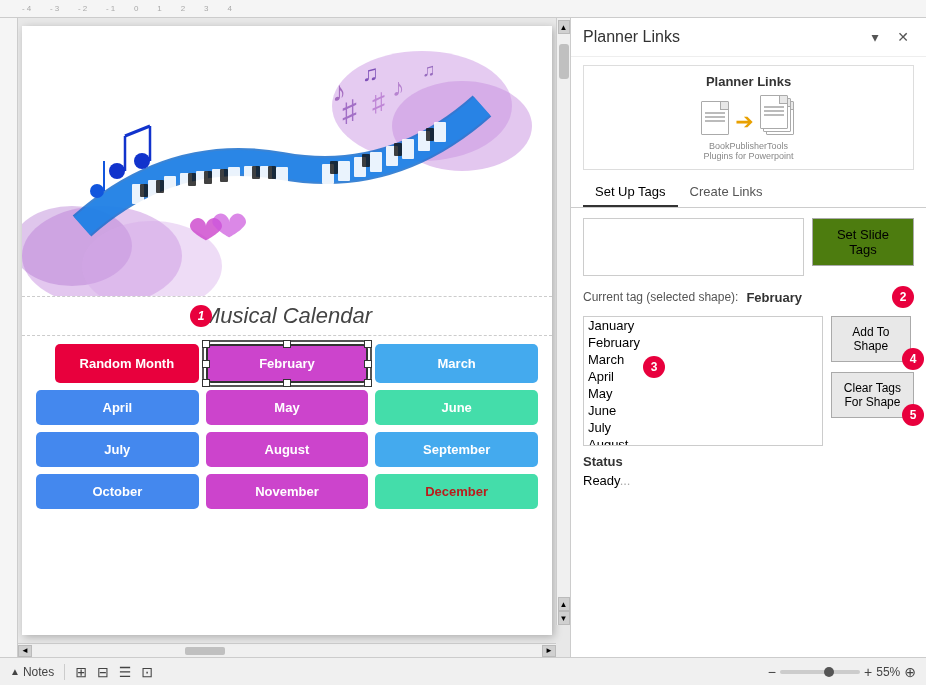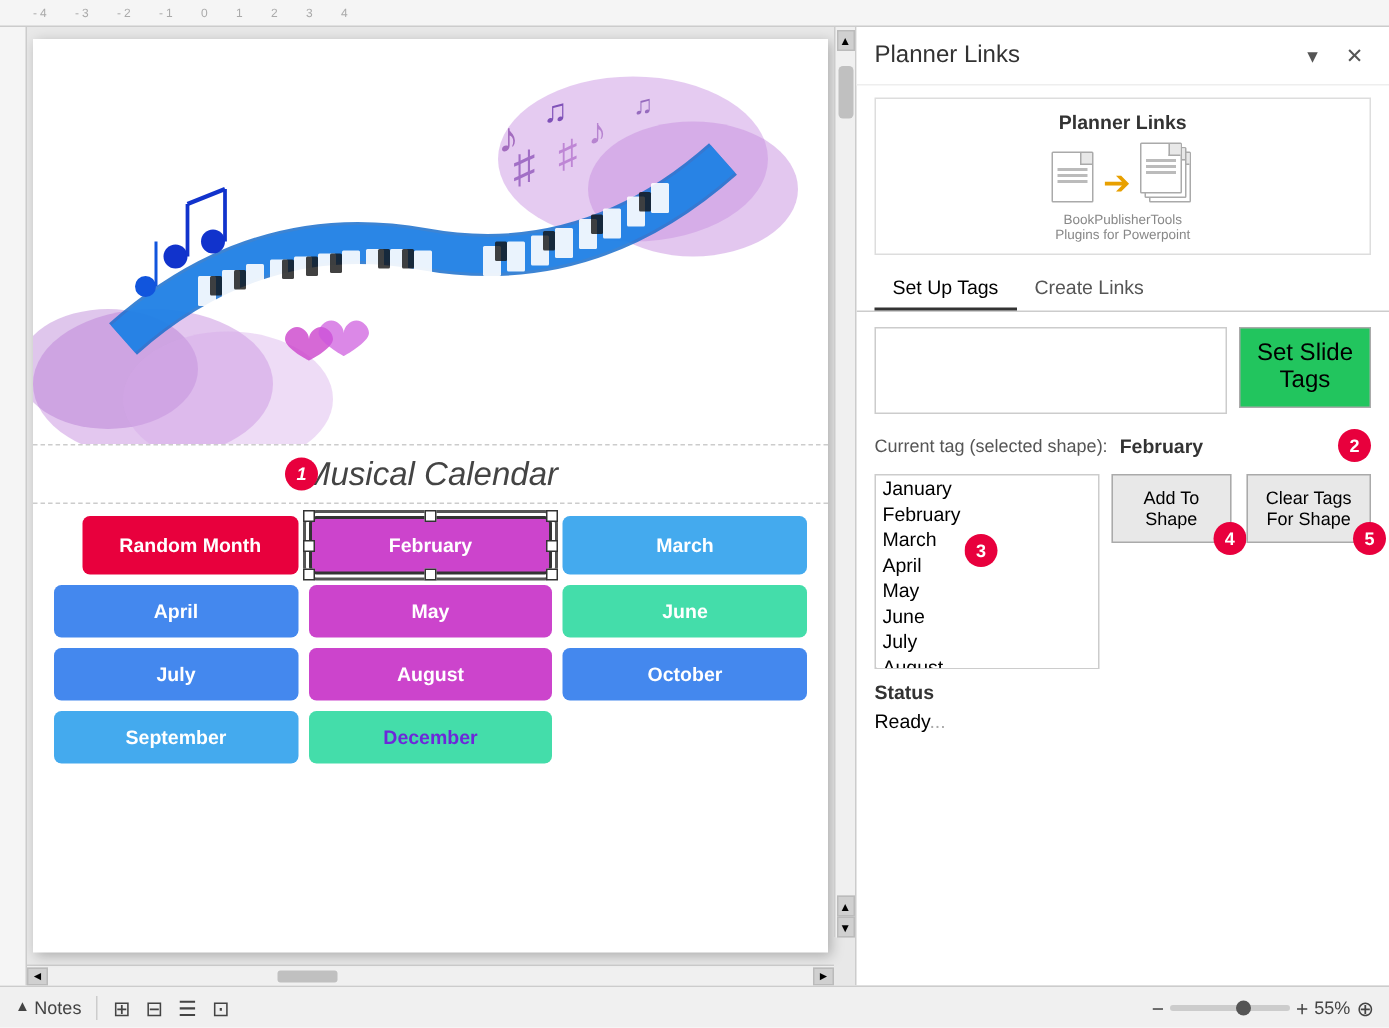--- a/index.html
+++ b/index.html
@@ -132,24 +132,24 @@
       flex: 1;
       height: 60px;
       border: 1px solid #ccc;
       background: white;
       resize: none;
       font-size: 12px;
       padding: 4px;
     }
 
     .set-slide-tags-btn {
-      background: #22c55e;
+      background: #4d7c0f;
       border: 1px solid #aaa;
-      padding: 8px 11px;
-      font-size: 16px;
+      padding: 8px 24px;
+      font-size: 13px;
       cursor: pointer;
       white-space: nowrap;
       min-width: 70px;
       text-align: center;
     }
 
     .action-btn {
       background: #e8e8e8;
       border: 1px solid #aaa;
       padding: 8px 12px;
@@ -277,24 +277,25 @@
           <div style="position: absolute; width: 8px; height: 8px; background: white; border: 1px solid #333; bottom: -4px; left: 50%; transform: translateX(-50%);"></div>
         </div>
         <button style="padding: 10px; border: none; border-radius: 5px; font-size: 13px; font-weight: bold; color: white; cursor: pointer; background: #44aaee;">March</button>
 
         <button style="padding: 10px; border: none; border-radius: 5px; font-size: 13px; font-weight: bold; color: white; cursor: pointer; background: #4488ee;">April</button>
         <button style="padding: 10px; border: none; border-radius: 5px; font-size: 13px; font-weight: bold; color: white; cursor: pointer; background: #cc44cc;">May</button>
         <button style="padding: 10px; border: none; border-radius: 5px; font-size: 13px; font-weight: bold; color: white; cursor: pointer; background: #44ddaa;">June</button>
 
         <button style="padding: 10px; border: none; border-radius: 5px; font-size: 13px; font-weight: bold; color: white; cursor: pointer; background: #4488ee;">July</button>
         <button style="padding: 10px; border: none; border-radius: 5px; font-size: 13px; font-weight: bold; color: white; cursor: pointer; background: #cc44cc;">August</button>
+        <button style="padding: 10px; border: none; border-radius: 5px; font-size: 13px; font-weight: bold; color: white; cursor: pointer; background: #44aaee;">September</button>
+
         <button style="padding: 10px; border: none; border-radius: 5px; font-size: 13px; font-weight: bold; color: white; cursor: pointer; background: #4488ee;">October</button>
-
-        <button style="padding: 10px; border: none; border-radius: 5px; font-size: 13px; font-weight: bold; color: white; cursor: pointer; background: #44aaee;">September</button>
-        <button style="padding: 10px; border: none; border-radius: 5px; font-size: 13px; font-weight: bold; color: #6d28d9; cursor: pointer; background: #44ddaa;">December</button>
+        <button style="padding: 10px; border: none; border-radius: 5px; font-size: 13px; font-weight: bold; color: white; cursor: pointer; background: #cc44cc;">November</button>
+        <button style="padding: 10px; border: none; border-radius: 5px; font-size: 13px; font-weight: bold; color: #b91c1c; cursor: pointer; background: #44ddaa;">December</button>
       </div>
     </div>
 
     <div style="height: 14px; background: #f0f0f0; border-top: 1px solid #ccc; margin-left: 18px; margin-right: 14px; display: flex; align-items: center;">
       <div style="width: 14px; height: 12px; background: #d0d0d0; border: 1px solid #bbb; display: flex; align-items: center; justify-content: center; font-size: 8px;">◄</div>
       <div style="flex: 1; height: 8px; position: relative;">
         <div style="position: absolute; top: 0; left: 30%; width: 40px; height: 8px; background: #c0c0c0; border-radius: 2px;"></div>
       </div>
       <div style="width: 14px; height: 12px; background: #d0d0d0; border: 1px solid #bbb; display: flex; align-items: center; justify-content: center; font-size: 8px;">►</div>
     </div>
@@ -378,21 +379,21 @@
             <div style="padding: 1px 4px; cursor: pointer;">May</div>
             <div style="padding: 1px 4px; cursor: pointer;">June</div>
             <div style="padding: 1px 4px; cursor: pointer;">July</div>
             <div style="padding: 1px 4px; cursor: pointer;">August</div>
 
           </div>
 
           <div style="position: absolute; width: 22px; height: 22px; border-radius: 50%; background: #e8003d; display: flex; align-items: center; justify-content: center; font-size: 12px; font-weight: bold; color: white; left: 60px; top: 40px;">3</div>
         </div>
 
-        <div style="display: flex; flex-direction: row; gap: 10px;">
+        <div style="display: flex; flex-direction: column; gap: 10px;">
 
           <div style="position: relative;">
             <button class="action-btn" style="min-width: 80px; background: #e8e8e8; border: 1px solid #aaa; padding: 8px 12px; font-size: 12px; cursor: pointer; text-align: center;">Add To<br>Shape</button>
             <div style="position: absolute; width: 22px; height: 22px; border-radius: 50%; background: #e8003d; display: flex; align-items: center; justify-content: center; font-size: 12px; font-weight: bold; color: white; right: -10px; bottom: -8px;">4</div>
           </div>
 
           <div style="position: relative;">
             <button class="action-btn" style="min-width: 80px; background: #e8e8e8; border: 1px solid #aaa; padding: 8px 12px; font-size: 12px; cursor: pointer; text-align: center;">Clear Tags<br>For Shape</button>
             <div style="position: absolute; width: 22px; height: 22px; border-radius: 50%; background: #e8003d; display: flex; align-items: center; justify-content: center; font-size: 12px; font-weight: bold; color: white; right: -10px; bottom: -8px;">5</div>
           </div>

